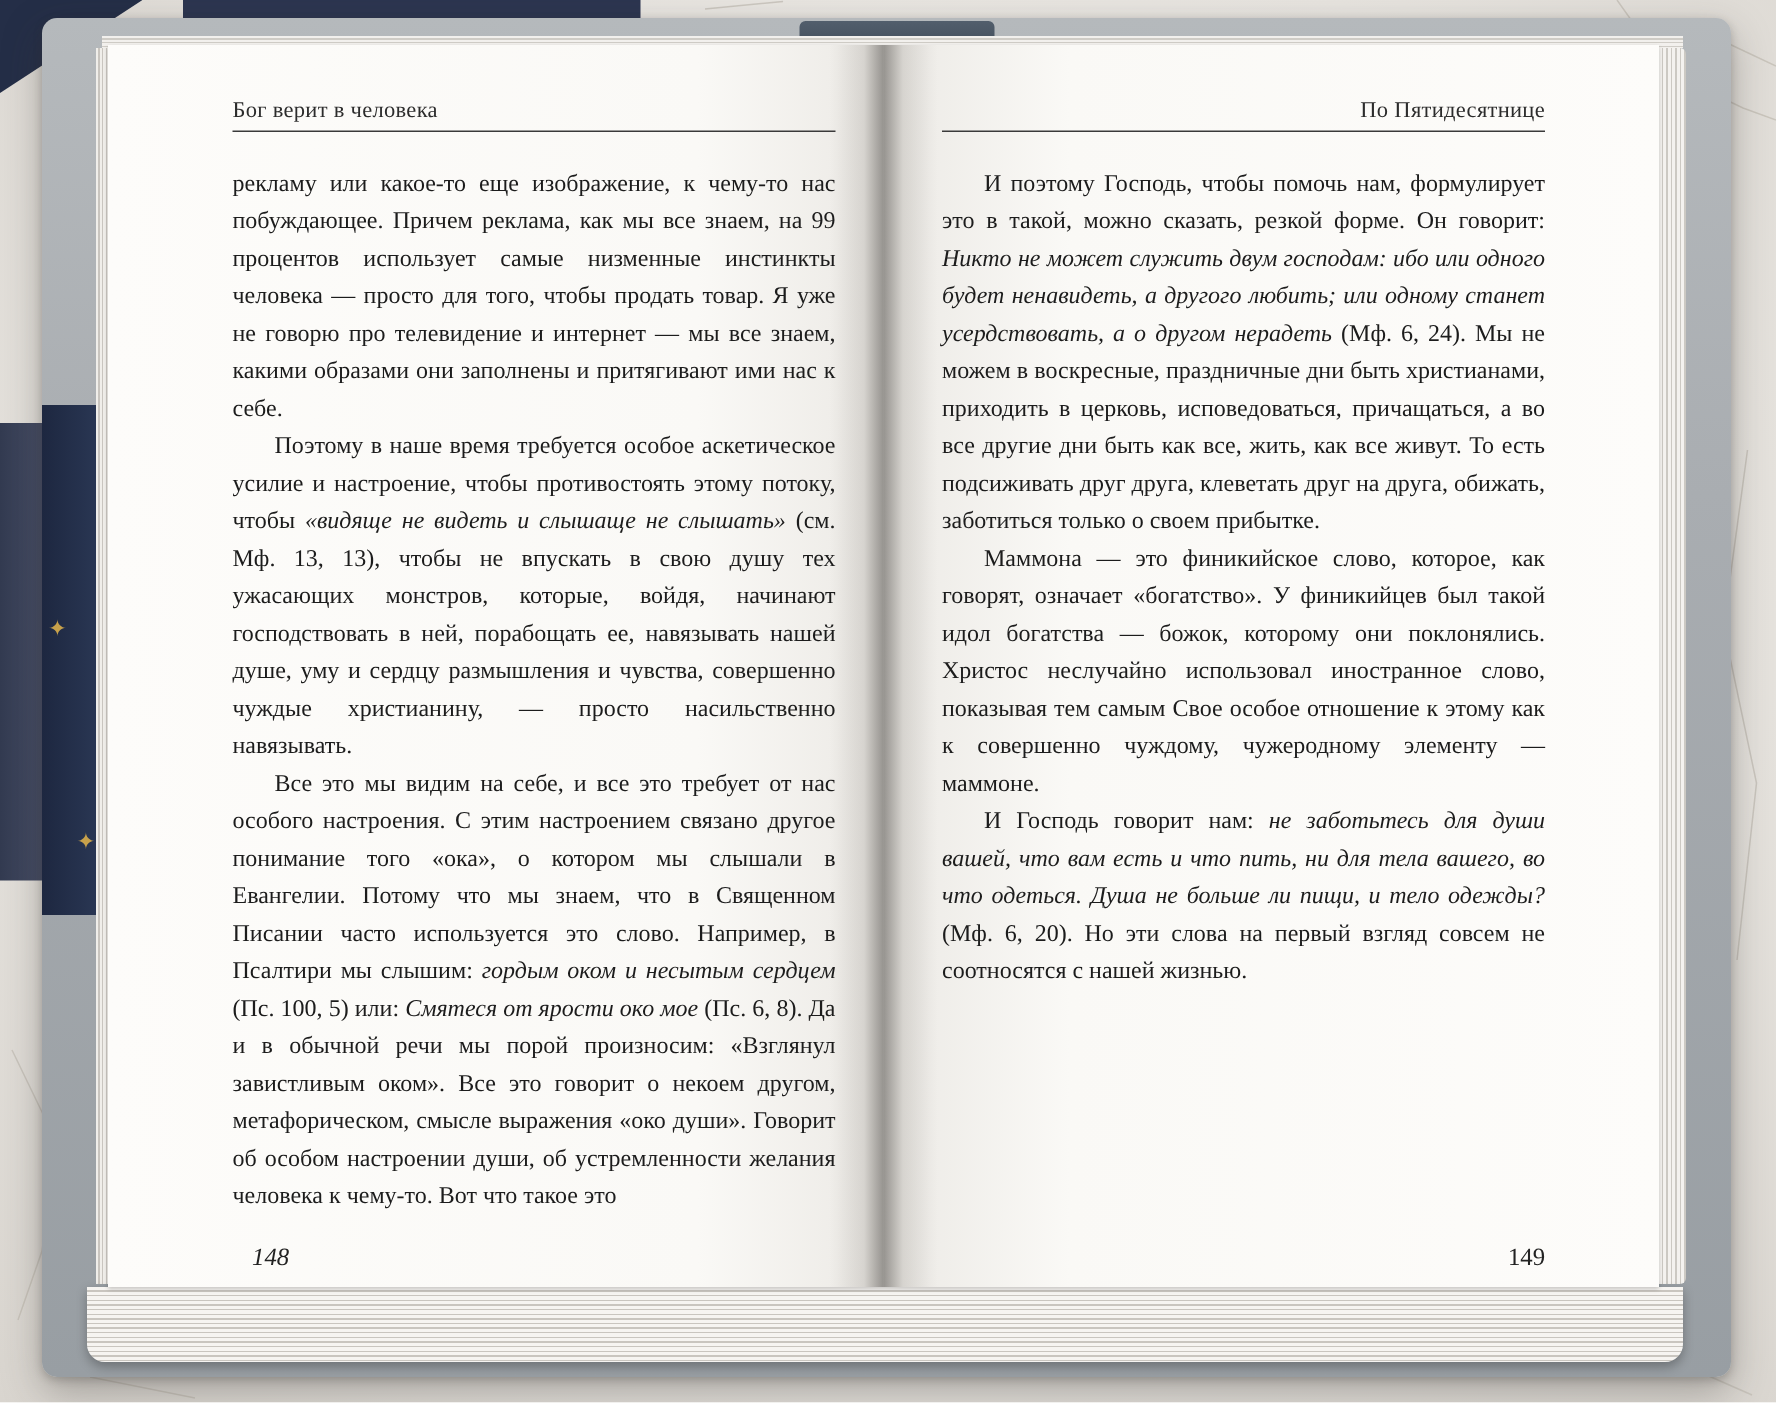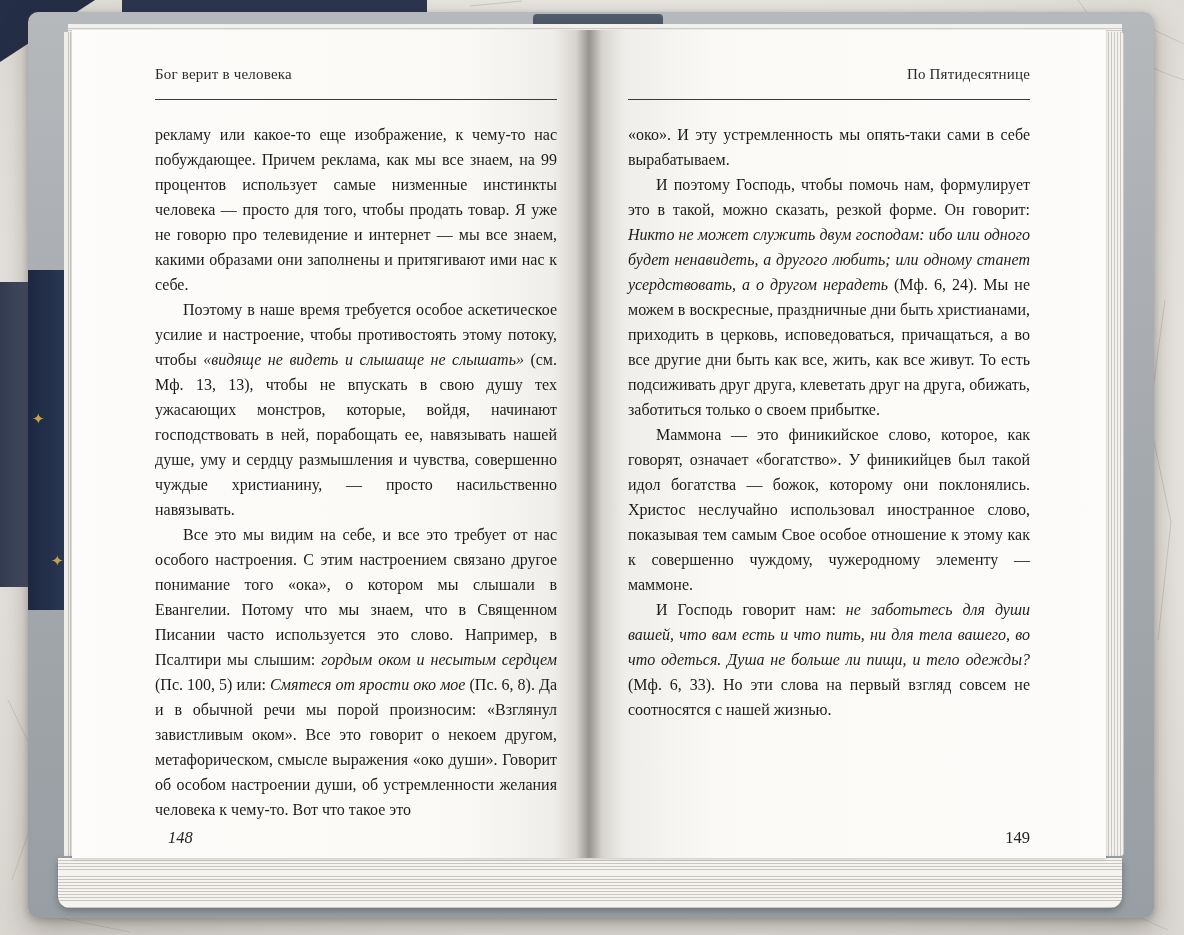--- a/index.html
+++ b/index.html
@@ -52,21 +52,21 @@
   .page-left { padding:36px 32px 0 83px;
     background:linear-gradient(90deg,#fdfcfa 0%, #faf9f6 76%, #efede9 94%, #e1ded9 100%); }
   .page-right { padding:36px 76px 0 39px;
     background:linear-gradient(270deg,#fdfcfa 0%, #faf9f6 76%, #efede9 94%, #e1ded9 100%); }
 
   .gutter { position:absolute; left:46.5%; top:0; width:7%; height:100%;
     pointer-events:none;
     background:linear-gradient(90deg, rgba(0,0,0,0) 0%, rgba(70,65,60,0.10) 32%,
       rgba(38,36,33,0.40) 50%, rgba(70,65,60,0.10) 68%, rgba(0,0,0,0) 100%); }
 
-  .head { font-size:15px; color:#2c2c2c; letter-spacing:0.2px; margin-bottom:16px; }
+  .head { font-size:15px; color:#2c2c2c; letter-spacing:0.2px; margin-bottom:4px; }
   .page-right .head { text-align:right;font-family:Liberation Serif, serif; }
   .rule { border-bottom:1.2px solid #3a3a3a; margin-bottom:22px; }
 
   .text p { margin:0; text-align:justify; font-size:16px; line-height:25px;
     hyphens:auto; }
   .text p.indent { text-indent:28px; }
   .it { font-style:italic; }
   .ref { font-size:16px; }
 
   .page-num { position:absolute; bottom:10px; font-size:16.5px; color:#222; }
@@ -118,24 +118,23 @@
             <p class="indent"><span>Поэтому в наше время требуется особое аскетическое усилие и настроение, чтобы противостоять этому потоку, чтобы </span><span class="it">«видяще не видеть и слышаще не слышать»</span><span class="ref"> (см. Мф. 13, 13)</span><span>, чтобы не впускать в свою душу тех ужасающих монстров, которые, войдя, начинают господствовать в ней, порабощать ее, навязывать нашей душе, уму и сердцу размышления и чувства, совершенно чуждые христианину, — просто насильственно навязывать.</span></p>
             <p class="indent"><span>Все это мы видим на себе, и все это требует от нас особого настроения. С этим настроением связано другое понимание того «ока», о котором мы слышали в Евангелии. Потому что мы знаем, что в Священном Писании часто используется это слово. Например, в Псалтири мы слышим: </span><span class="it">гордым оком и несытым сердцем</span><span class="ref"> (Пс. 100, 5)</span><span> или: </span><span class="it">Смятеся от ярости око мое</span><span class="ref"> (Пс. 6, 8)</span><span>. Да и в обычной речи мы порой произносим: «Взглянул завистливым оком». Все это говорит о некоем другом, метафорическом, смысле выражения «око души». Говорит об особом настроении души, об устремленности желания человека к чему-то. Вот что такое это</span></p>
           </div>
         <div class="page-num">148</div>
       </div>
 
       <div class="page page-right">
         <div class="head">По Пятидесятнице</div>
         <div class="rule"></div>
         <div class="text">
-            <p><span>«око». И эту устремленность мы опять-таки сами в себе вырабатываем.</span></p>
             <p class="indent"><span>И поэтому Господь, чтобы помочь нам, формулирует это в такой, можно сказать, резкой форме. Он говорит: </span><span class="it">Никто не может служить двум господам: ибо или одного будет ненавидеть, а другого любить; или одному станет усердствовать, а о другом нерадеть</span><span class="ref"> (Мф. 6, 24)</span><span>. Мы не можем в воскресные, праздничные дни быть христианами, приходить в церковь, исповедоваться, причащаться, а во все другие дни быть как все, жить, как все живут. То есть подсиживать друг друга, клеветать друг на друга, обижать, заботиться только о своем прибытке.</span></p>
             <p class="indent"><span>Маммона — это финикийское слово, которое, как говорят, означает «богатство». У финикийцев был такой идол богатства — божок, которому они поклонялись. Христос неслучайно использовал иностранное слово, показывая тем самым Свое особое отношение к этому как к совершенно чуждому, чужеродному элементу — маммоне.</span></p>
-            <p class="indent"><span>И Господь говорит нам: </span><span class="it">не заботьтесь для души вашей, что вам есть и что пить, ни для тела вашего, во что одеться. Душа не больше ли пищи, и тело одежды?</span><span class="ref"> (Мф. 6, 33)</span><span>. Но эти слова на первый взгляд совсем не соотносятся с нашей жизнью.</span></p>
+            <p class="indent"><span>И Господь говорит нам: </span><span class="it">не заботьтесь для души вашей, что вам есть и что пить, ни для тела вашего, во что одеться. Душа не больше ли пищи, и тело одежды?</span><span class="ref"> (Мф. 6, 20)</span><span>. Но эти слова на первый взгляд совсем не соотносятся с нашей жизнью.</span></p>
           </div>
         <div class="page-num">149</div>
       </div>
 
       <div class="gutter"></div>
     </div>
   </div>
 </div>
 
 </body></html>

